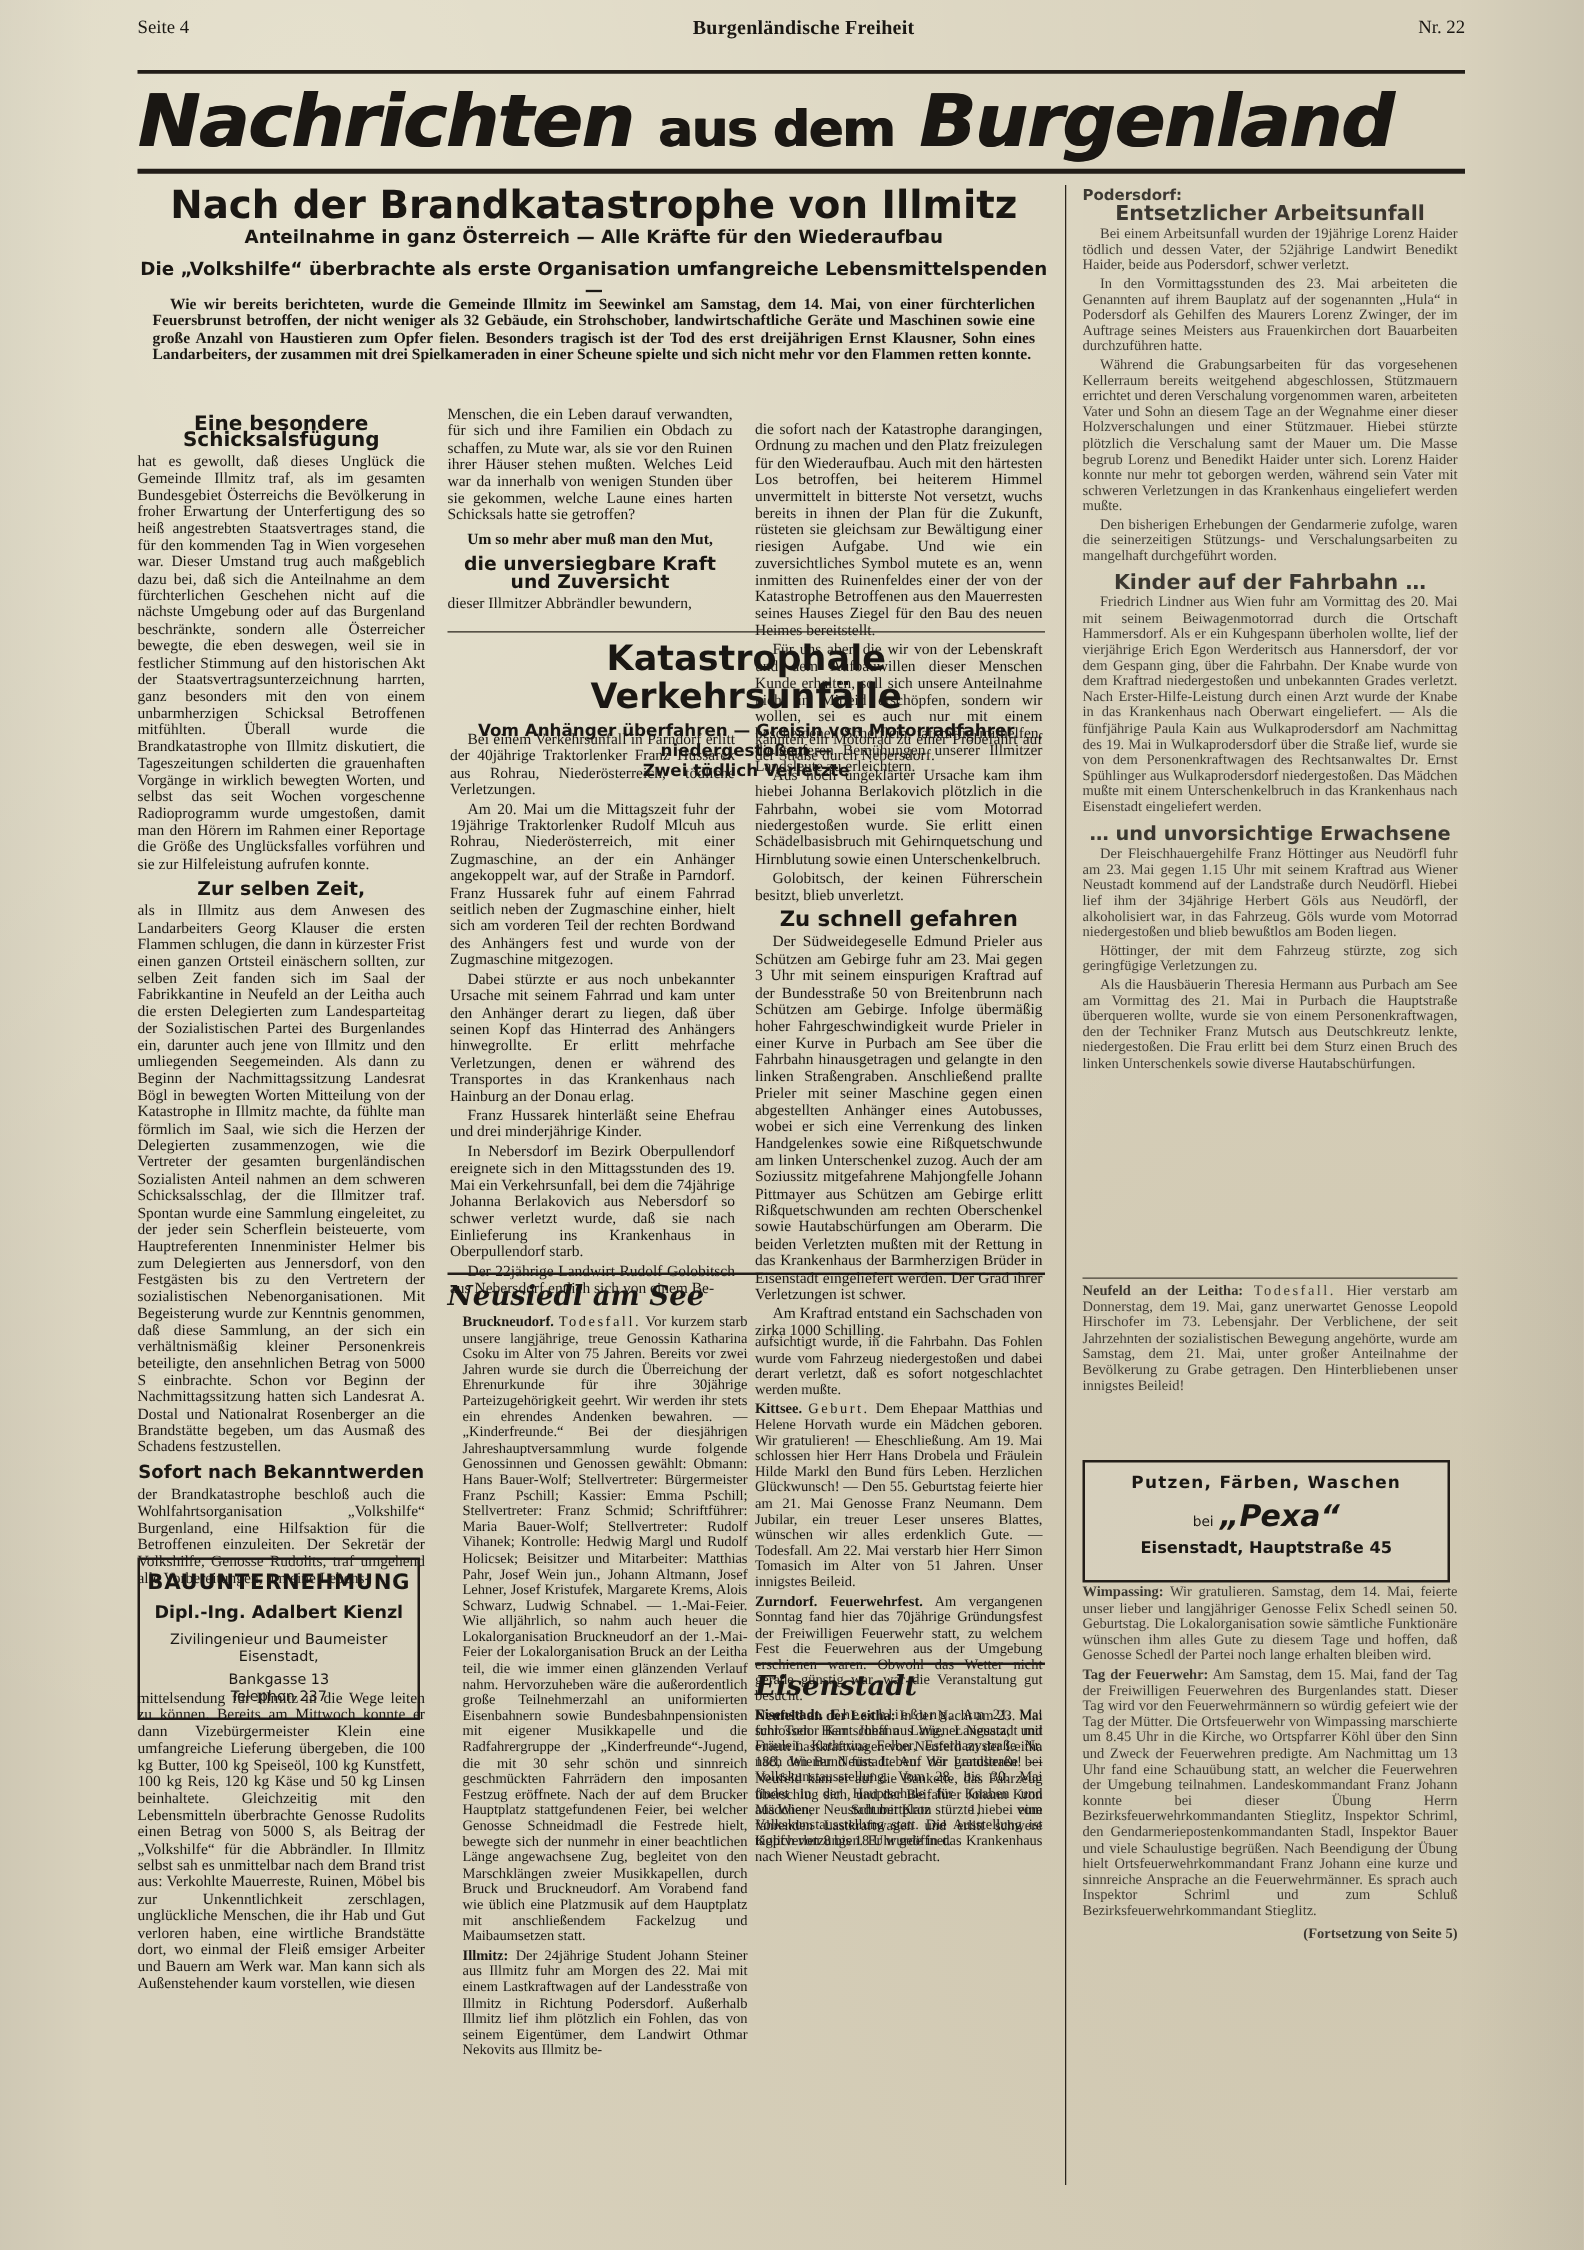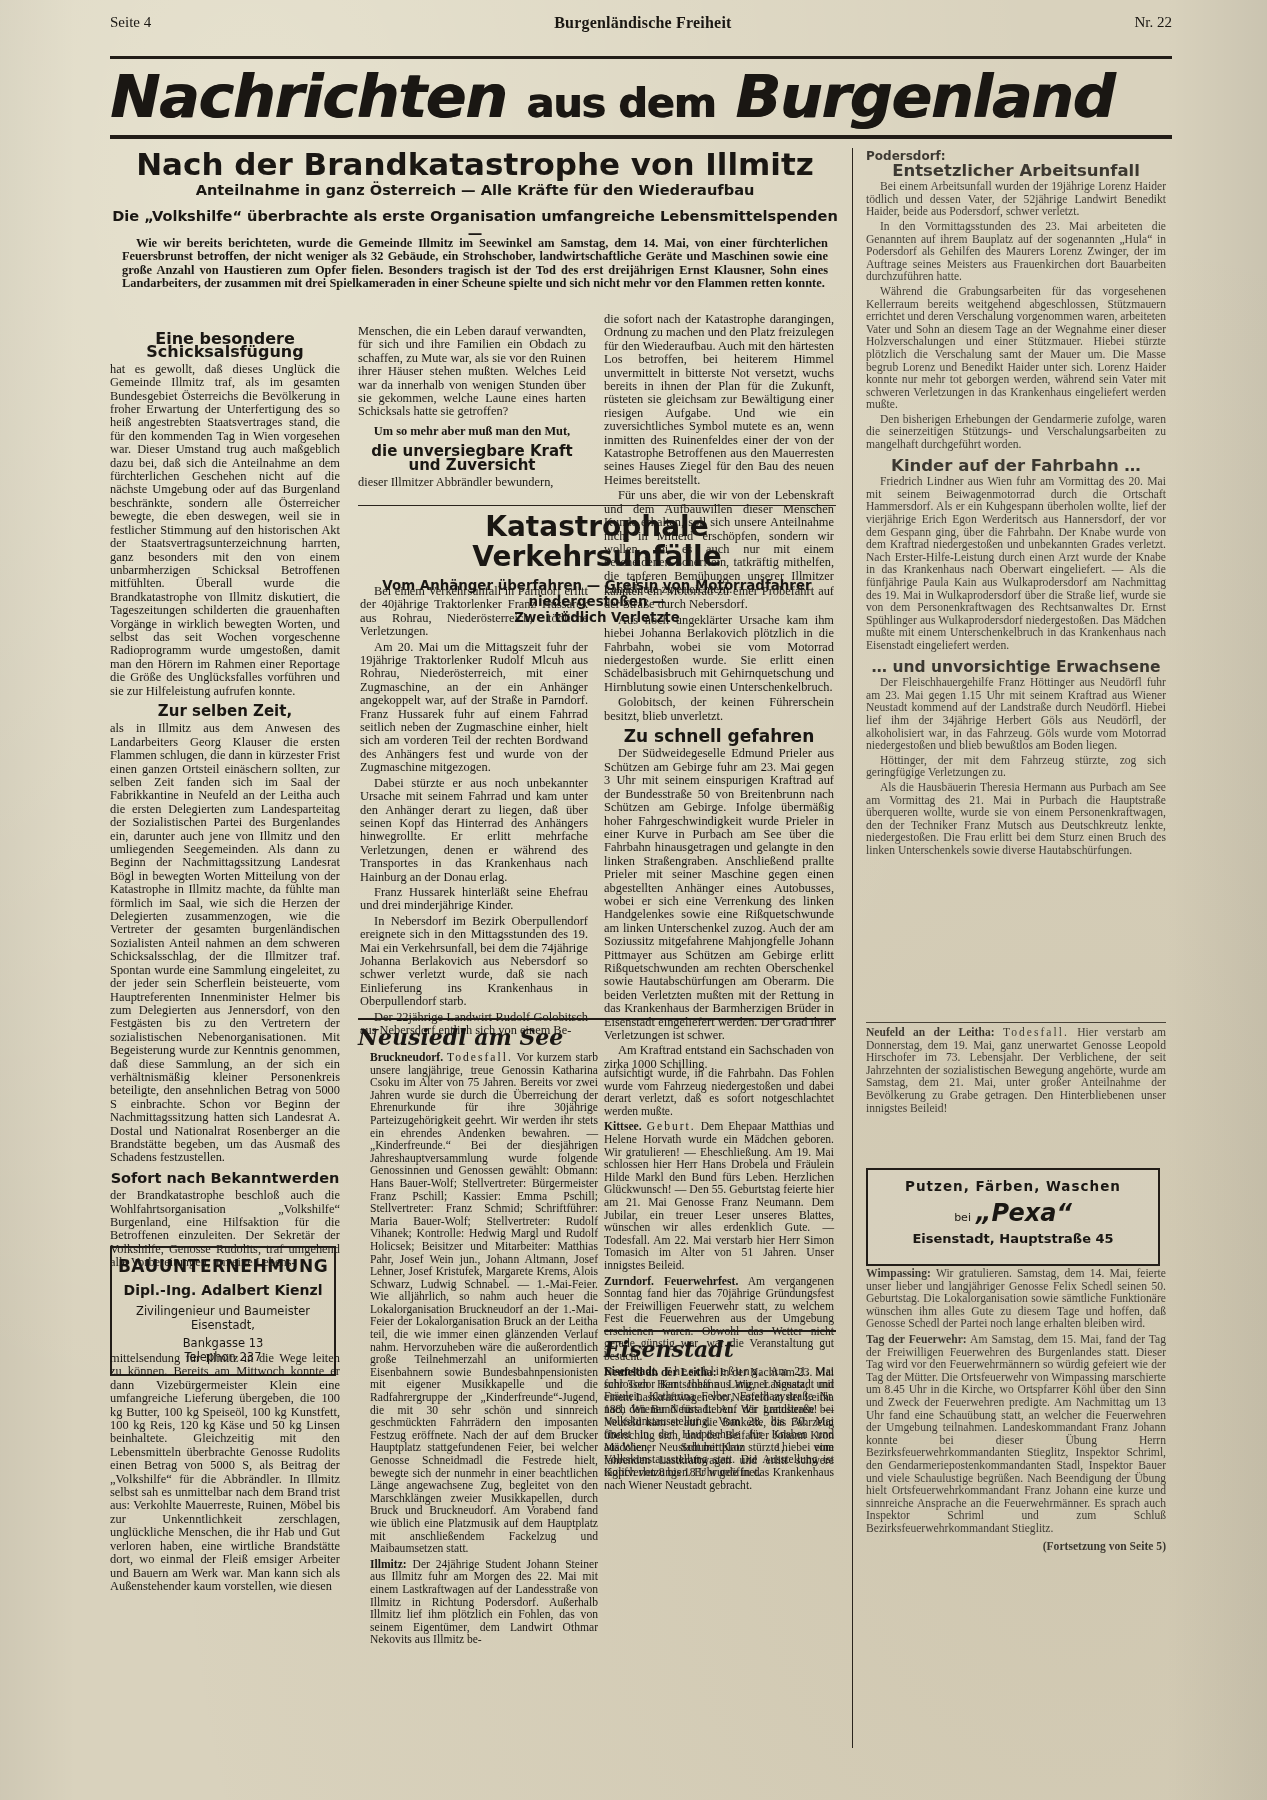--- a/index.html
+++ b/index.html
@@ -137,21 +137,21 @@
     <p class="noind">der Brandkatastrophe beschloß auch die Wohlfahrtsorganisation „Volkshilfe“ Burgenland, eine Hilfsaktion für die Betroffenen einzuleiten. Der Sekretär der Volkshilfe, Genosse Rudolits, traf umgehend alle Vorbereitungen, um eine Lebens-</p>
   </div>
 
   <div class="col body" style="left:358px;top:325px;width:228px;">
     <p class="noind">Menschen, die ein Leben darauf verwandten, für sich und ihre Familien ein Obdach zu schaffen, zu Mute war, als sie vor den Ruinen ihrer Häuser stehen mußten. Welches Leid war da innerhalb von wenigen Stunden über sie gekommen, welche Laune eines harten Schicksals hatte sie getroffen?</p>
     <p class="noind" style="text-align:center;font-weight:bold;margin-top:6px;">Um so mehr aber muß man den Mut,</p>
     <div class="secthead" style="font-size:15px;">die unversiegbare Kraft und Zuversicht</div>
     <p class="noind">dieser Illmitzer Abbrändler bewundern,</p>
   </div>
 
-  <div class="col body" style="left:604px;top:313px;width:230px;">
+  <div class="col body" style="left:604px;top:337px;width:230px;">
     <p class="noind">die sofort nach der Katastrophe darangingen, Ordnung zu machen und den Platz freizulegen für den Wiederaufbau. Auch mit den härtesten Los betroffen, bei heiterem Himmel unvermittelt in bitterste Not versetzt, wuchs bereits in ihnen der Plan für die Zukunft, rüsteten sie gleichsam zur Bewältigung einer riesigen Aufgabe. Und wie ein zuversichtliches Symbol mutete es an, wenn inmitten des Ruinenfeldes einer der von der Katastrophe Betroffenen aus den Mauerresten seines Hauses Ziegel für den Bau des neuen Heimes bereitstellt.</p>
     <p>Für uns aber, die wir von der Lebenskraft und dem Aufbauwillen dieser Menschen Kunde erhalten, soll sich unsere Anteilnahme nicht in Mitleid erschöpfen, sondern wir wollen, sei es auch nur mit einem bescheidenen Scherflein, tatkräftig mithelfen, die tapferen Bemühungen unserer Illmitzer Landsleute zu erleichtern.</p>
   </div>
 
   <div class="hrule" style="left:358px;top:505px;width:478px;"></div>
   <div class="col" style="left:358px;top:512px;width:478px;">
     <div class="hl1" style="font-size:28px;">Katastrophale Verkehrsunfälle</div>
     <div class="sub" style="font-size:13.4px;margin-top:6px;">Vom Anhänger überfahren — Greisin von Motorradfahrer niedergestoßen —</div>
     <div class="sub" style="font-size:13.4px;">Zwei tödlich Verletzte</div>
   </div>

